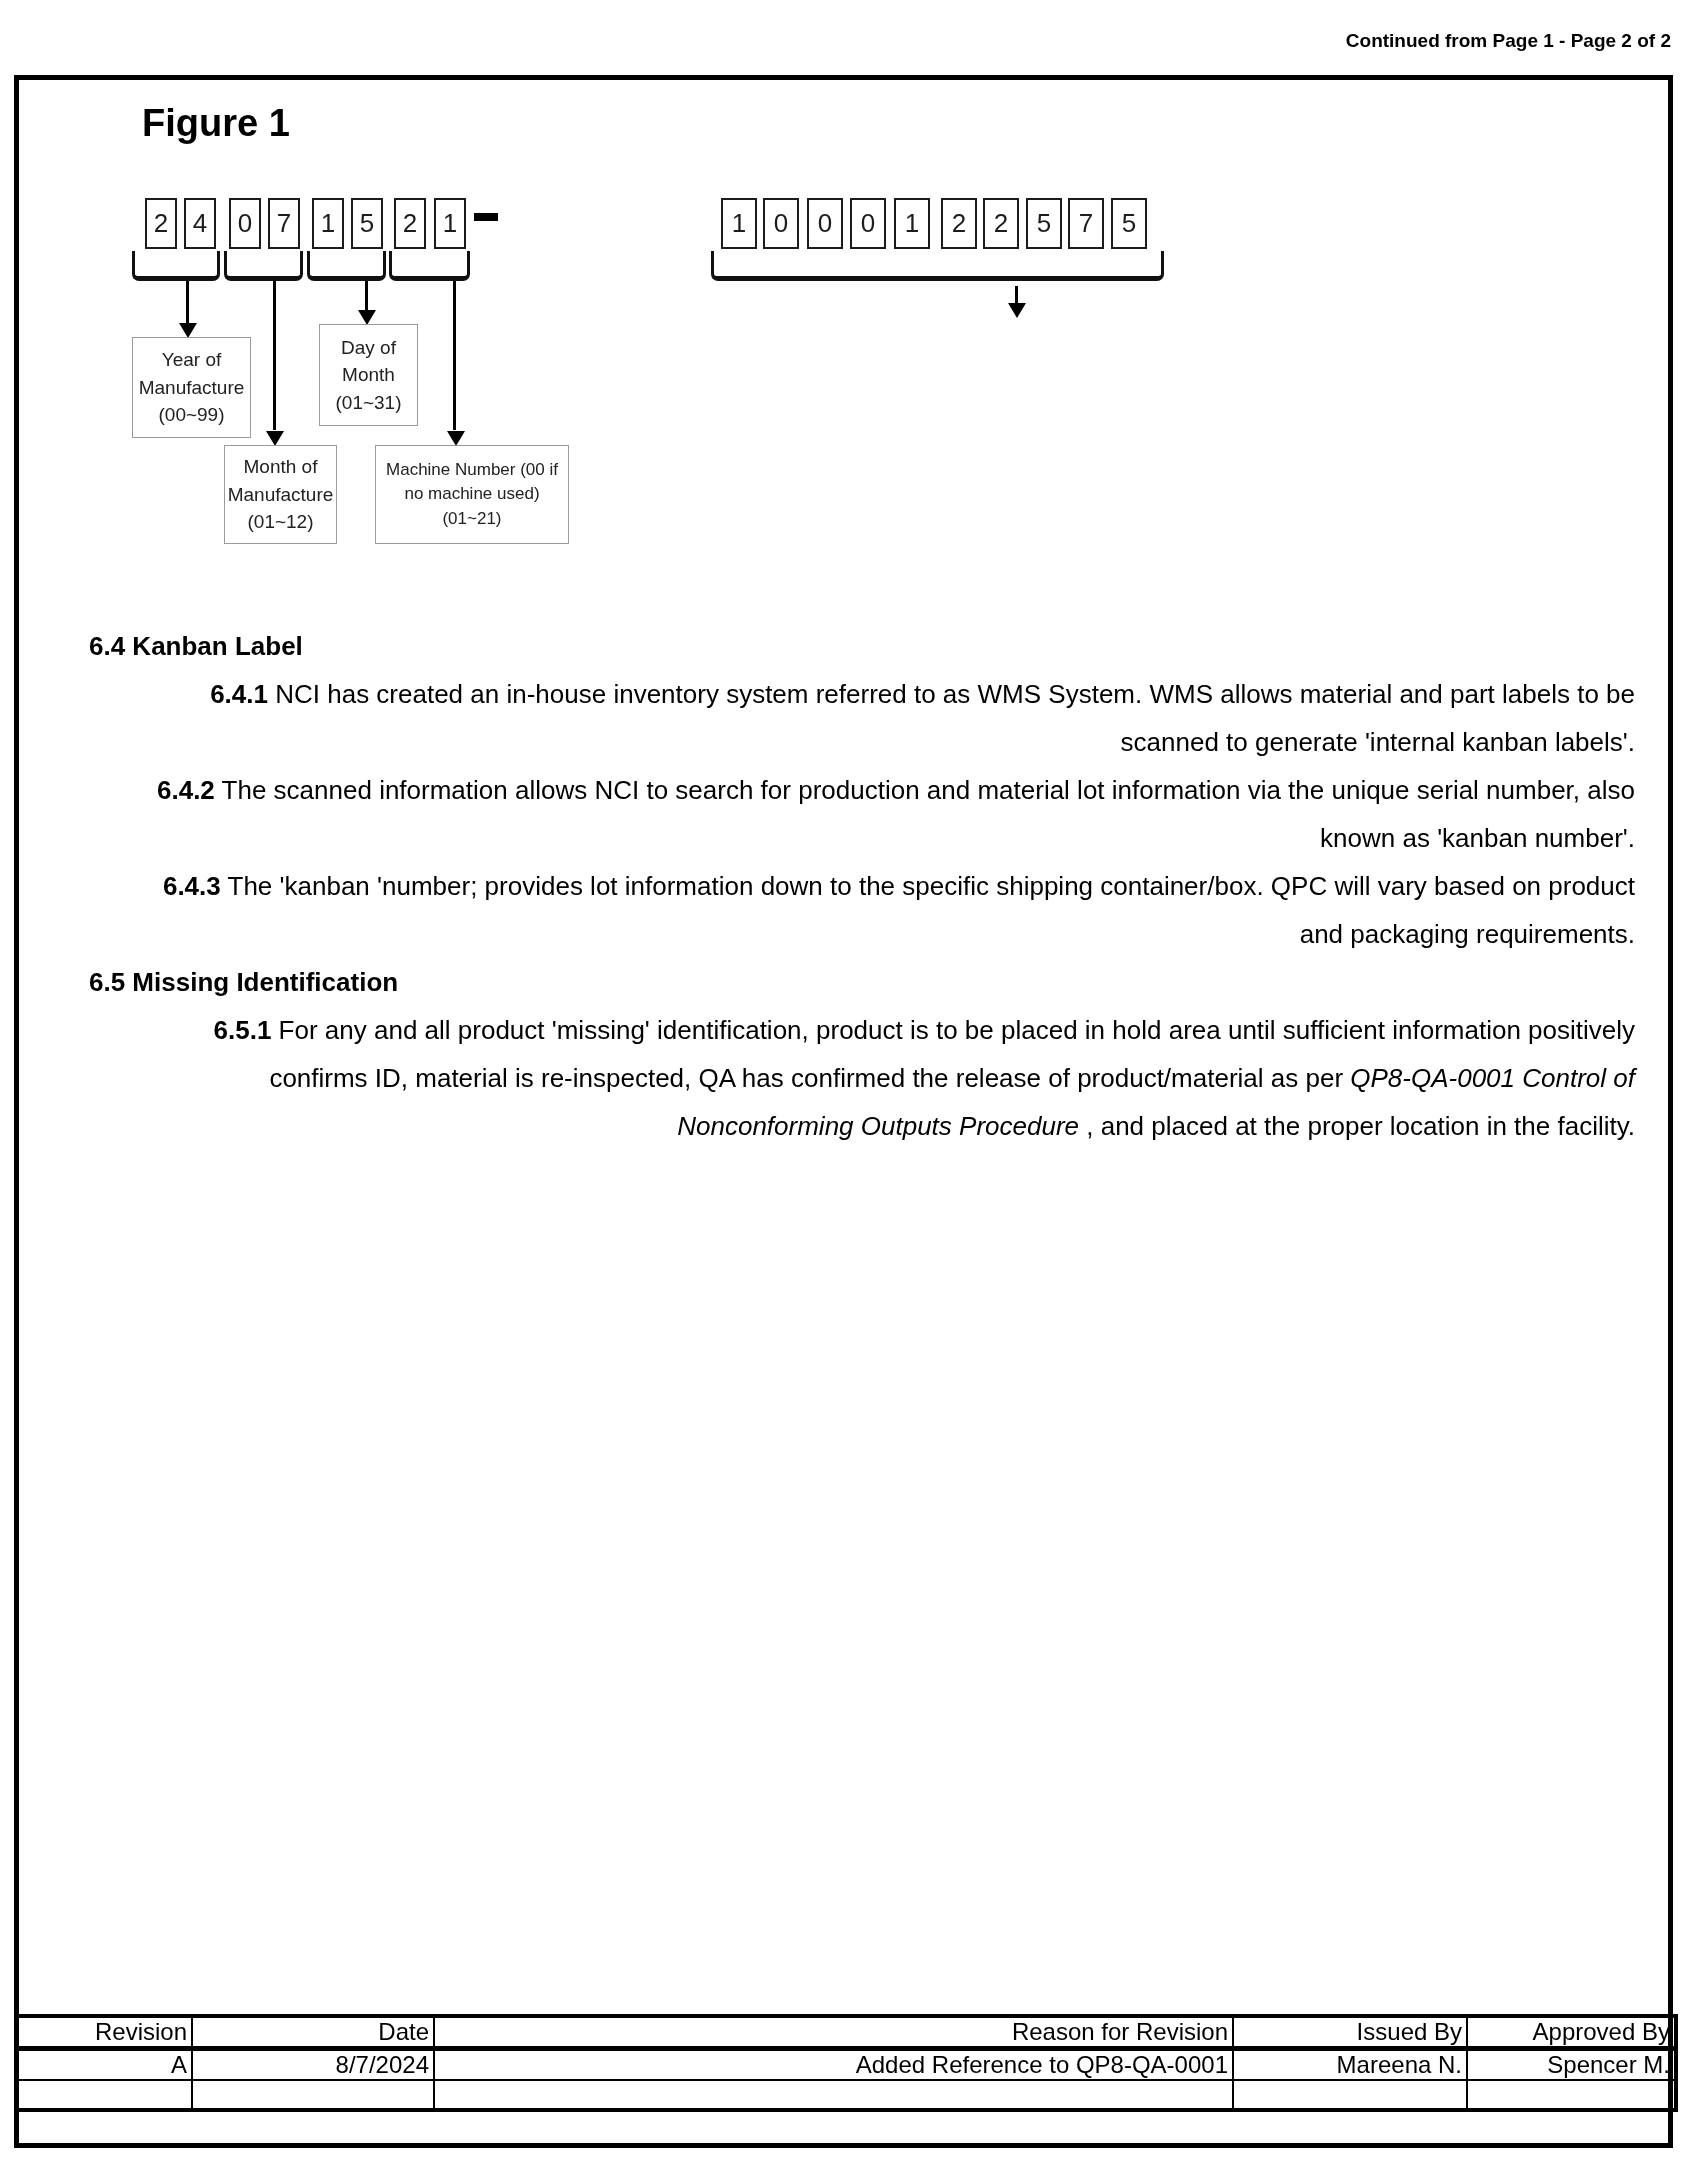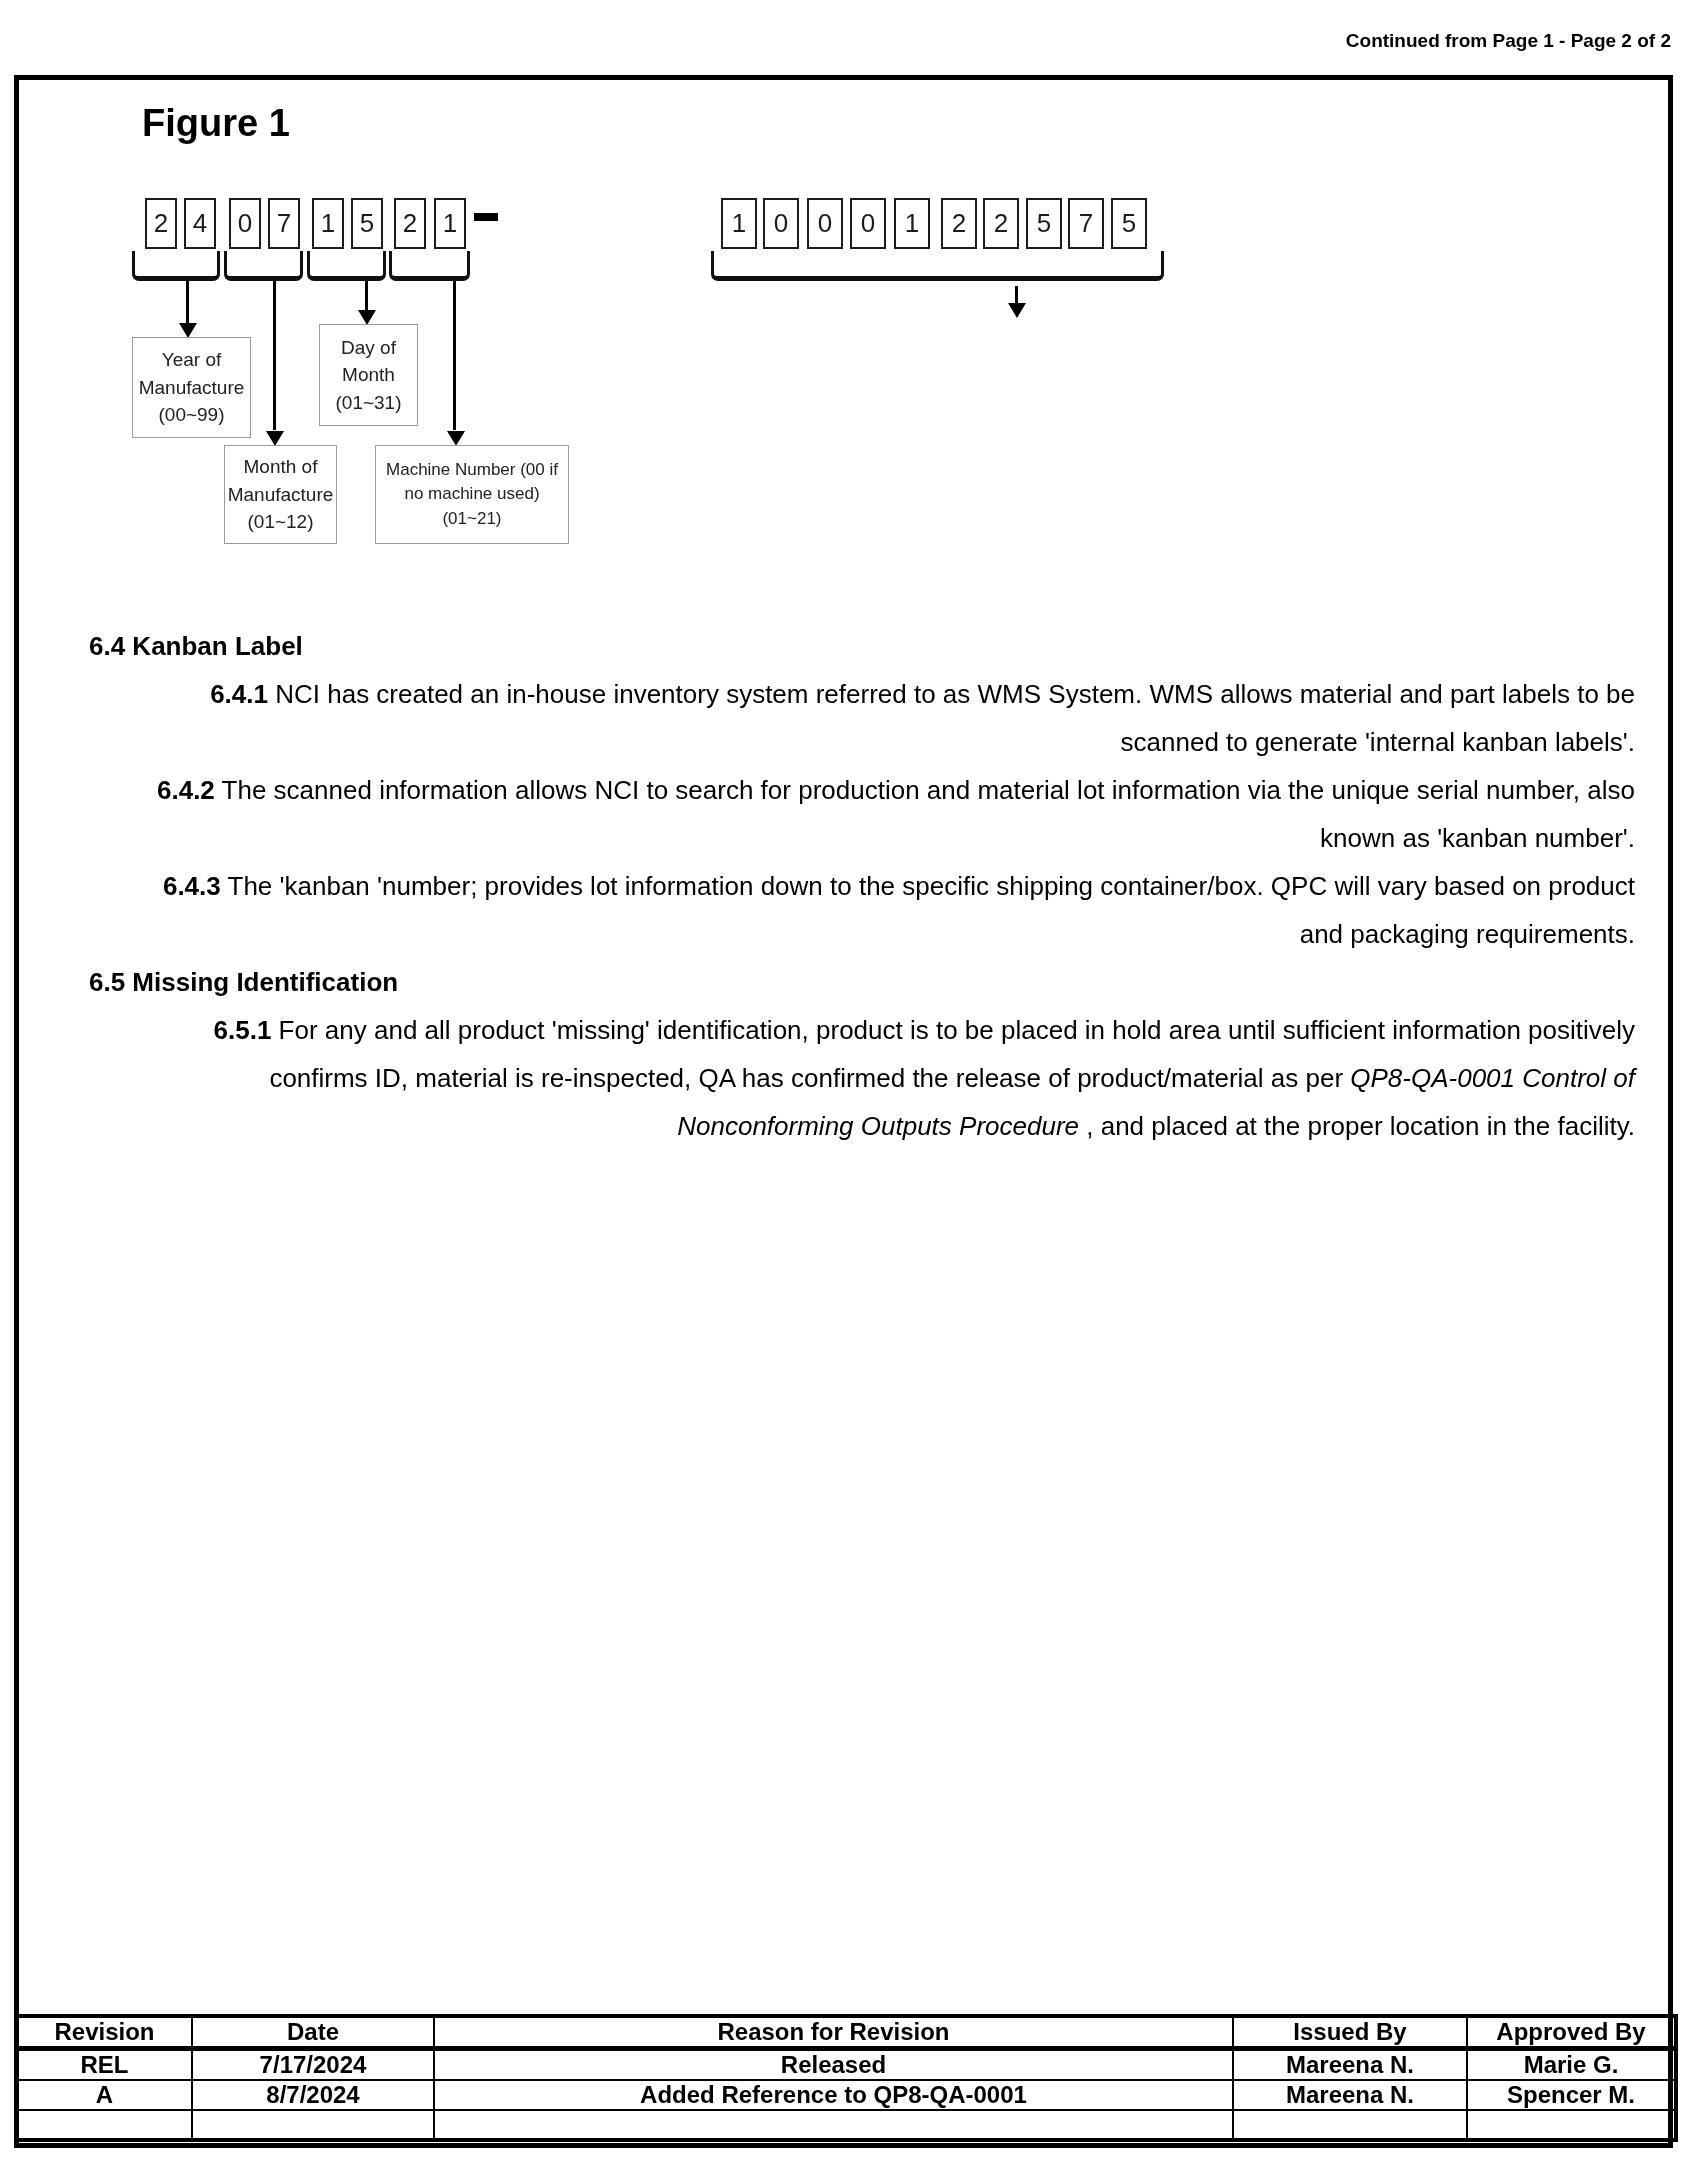--- a/index.html
+++ b/index.html
@@ -55,21 +55,21 @@
   .sec-heading { font-weight:bold; }
   .sec-item { margin-left:54px;text-align:right; }
   .item-num { font-weight:bold; }
   .italic { font-style:italic; }
   
   .rev-table {
     position:absolute; left:14px; top:2014px; width:1659px;
     border-collapse:collapse; font-size:24px; table-layout:fixed;
   }
   .rev-table td, .rev-table th {
-    border:2px solid #000; text-align:center; height:30px; font-weight:bold;
+    border:2px solid #000; text-align:right; height:30px; font-weight:normal;
     overflow:hidden; white-space:nowrap; padding:0 4px;
   }
   .rev-table { border:4px solid #000; }
   .rev-table thead th { border-bottom:5px solid #000; }
   .rev-table, .rev-table tr { border-left:4px solid #000; border-right:4px solid #000; }
   .rev-table thead tr { border-top:4px solid #000; }
   .rev-table tbody tr:last-child { border-bottom:4px solid #000; }
 </style>
 </head>
 <body>
@@ -164,27 +164,20 @@
       <tr>
         <th>Revision</th>
         <th>Date</th>
         <th>Reason for Revision</th>
         <th>Issued By</th>
         <th>Approved By</th>
       </tr>
     </thead>
     <tbody>
       <tr>
-        <td>REL</td>
-        <td>7/17/2024</td>
-        <td>Released</td>
-        <td>Mareena N.</td>
-        <td>Marie G.</td>
-      </tr>
-      <tr>
         <td>A</td>
         <td>8/7/2024</td>
         <td>Added Reference to QP8-QA-0001</td>
         <td>Mareena N.</td>
         <td>Spencer M.</td>
       </tr>
       <tr>
         <td></td>
         <td></td>
         <td></td>

